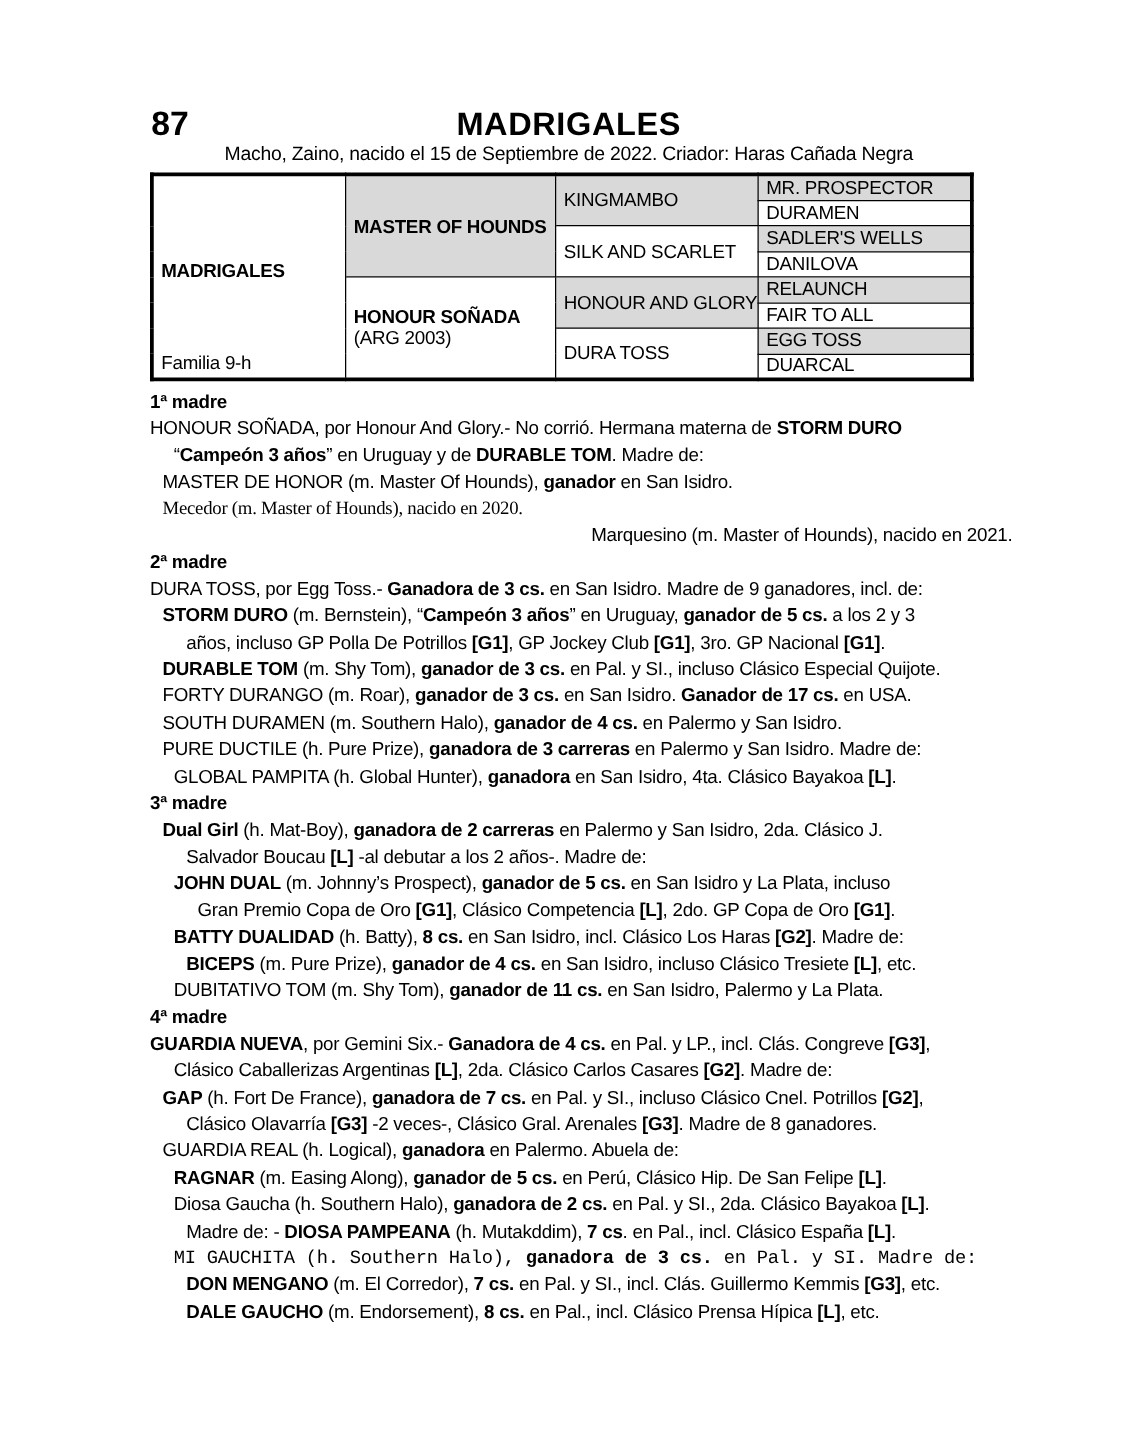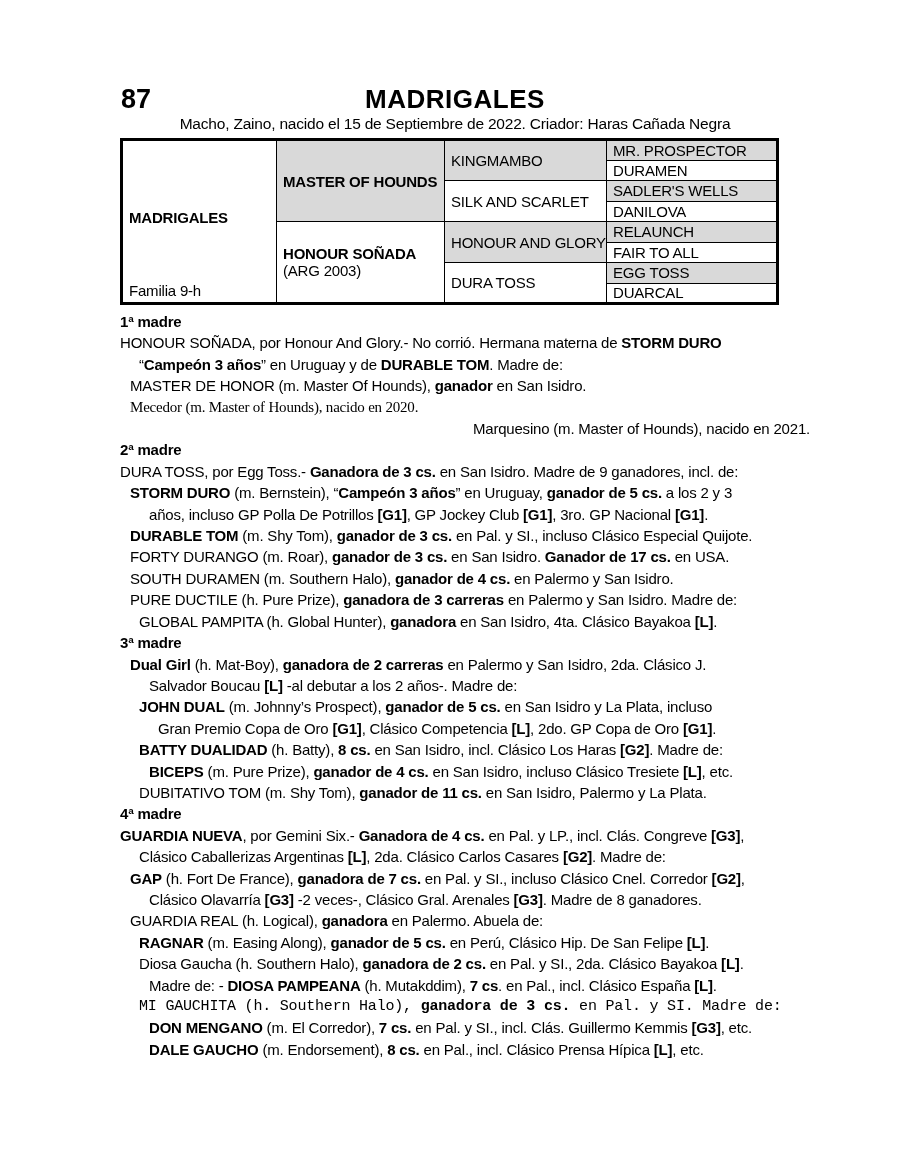--- a/index.html
+++ b/index.html
@@ -159,21 +159,21 @@
       <div class="line" style="padding-left: 10px;"><span class="b">Dual Girl</span><span> (h. Mat-Boy), </span><span class="b">ganadora de 2 carreras</span><span> en Palermo y San Isidro, 2da. Clásico J.</span></div>
       <div class="line" style="padding-left: 29px;"><span>Salvador Boucau </span><span class="b">[L]</span><span> -al debutar a los 2 años-. Madre de:</span></div>
       <div class="line" style="padding-left: 19px;"><span class="b">JOHN DUAL</span><span> (m. Johnny’s Prospect), </span><span class="b">ganador de 5 cs.</span><span> en San Isidro y La Plata, incluso</span></div>
       <div class="line" style="padding-left: 38px;"><span>Gran Premio Copa de Oro </span><span class="b">[G1]</span><span>, Clásico Competencia </span><span class="b">[L]</span><span>, 2do. GP Copa de Oro </span><span class="b">[G1]</span><span>.</span></div>
       <div class="line" style="padding-left: 19px;"><span class="b">BATTY DUALIDAD</span><span> (h. Batty), </span><span class="b">8 cs.</span><span> en San Isidro, incl. Clásico Los Haras </span><span class="b">[G2]</span><span>. Madre de:</span></div>
       <div class="line" style="padding-left: 29px;"><span class="b">BICEPS</span><span> (m. Pure Prize), </span><span class="b">ganador de 4 cs.</span><span> en San Isidro, incluso Clásico Tresiete </span><span class="b">[L]</span><span>, etc.</span></div>
       <div class="line" style="padding-left: 19px;"><span>DUBITATIVO TOM (m. Shy Tom), </span><span class="b">ganador de 11 cs.</span><span> en San Isidro, Palermo y La Plata.</span></div>
       <div class="line" style="padding-left: 0px;"><span class="b">4ª madre</span></div>
       <div class="line" style="padding-left: 0px;"><span class="b">GUARDIA NUEVA</span><span>, por Gemini Six.- </span><span class="b">Ganadora de 4 cs.</span><span> en Pal. y LP., incl. Clás. Congreve </span><span class="b">[G3]</span><span>,</span></div>
       <div class="line" style="padding-left: 19px;"><span>Clásico Caballerizas Argentinas </span><span class="b">[L]</span><span>, 2da. Clásico Carlos Casares </span><span class="b">[G2]</span><span>. Madre de:</span></div>
-      <div class="line" style="padding-left: 10px;"><span class="b">GAP</span><span> (h. Fort De France), </span><span class="b">ganadora de 7 cs.</span><span> en Pal. y SI., incluso Clásico Cnel. Corredor </span><span class="b">[G2]</span><span>,</span></div>
+      <div class="line" style="padding-left: 10px;"><span class="b">GAP</span><span> (h. Fort De France), </span><span class="b">ganadora de 7 cs.</span><span> en Pal. y SI., incluso Clásico Cnel. Potrillos </span><span class="b">[G2]</span><span>,</span></div>
       <div class="line" style="padding-left: 29px;"><span>Clásico Olavarría </span><span class="b">[G3]</span><span> -2 veces-, Clásico Gral. Arenales </span><span class="b">[G3]</span><span>. Madre de 8 ganadores.</span></div>
       <div class="line" style="padding-left: 10px;"><span>GUARDIA REAL (h. Logical), </span><span class="b">ganadora</span><span> en Palermo. Abuela de:</span></div>
       <div class="line" style="padding-left: 19px;"><span class="b">RAGNAR</span><span> (m. Easing Along), </span><span class="b">ganador de 5 cs.</span><span> en Perú, Clásico Hip. De San Felipe </span><span class="b">[L]</span><span>.</span></div>
       <div class="line" style="padding-left: 19px;"><span>Diosa Gaucha (h. Southern Halo), </span><span class="b">ganadora de 2 cs.</span><span> en Pal. y SI., 2da. Clásico Bayakoa </span><span class="b">[L]</span><span>.</span></div>
       <div class="line" style="padding-left: 29px;"><span>Madre de: - </span><span class="b">DIOSA PAMPEANA</span><span> (h. Mutakddim), </span><span class="b">7 cs</span><span>. en Pal., incl. Clásico España </span><span class="b">[L]</span><span>.</span></div>
       <div class="line" style="padding-left: 19px; font-family: Liberation Mono, monospace;"><span>MI GAUCHITA (h. Southern Halo), </span><span class="b">ganadora de 3 cs.</span><span> en Pal. y SI. Madre de:</span></div>
       <div class="line" style="padding-left: 29px;"><span class="b">DON MENGANO</span><span> (m. El Corredor), </span><span class="b">7 cs.</span><span> en Pal. y SI., incl. Clás. Guillermo Kemmis </span><span class="b">[G3]</span><span>, etc.</span></div>
       <div class="line" style="padding-left: 29px;"><span class="b">DALE GAUCHO</span><span> (m. Endorsement), </span><span class="b">8 cs.</span><span> en Pal., incl. Clásico Prensa Hípica </span><span class="b">[L]</span><span>, etc.</span></div>
     </div>
 

